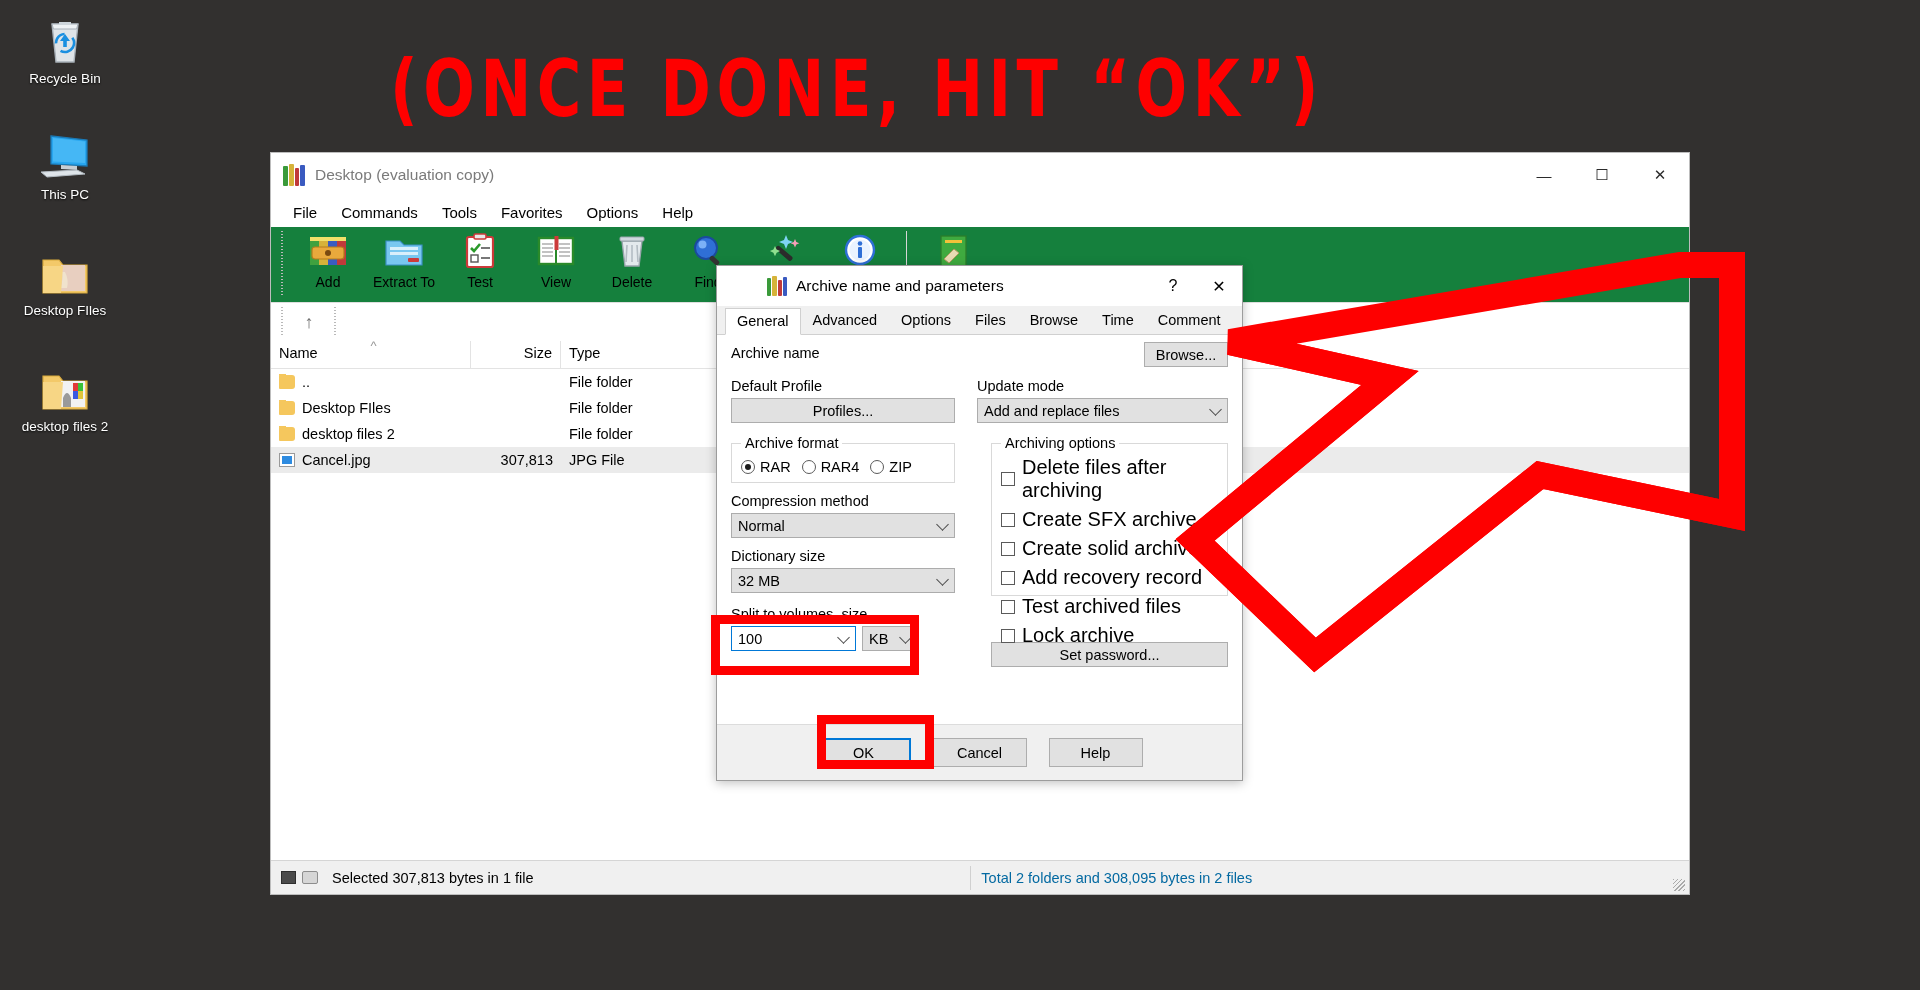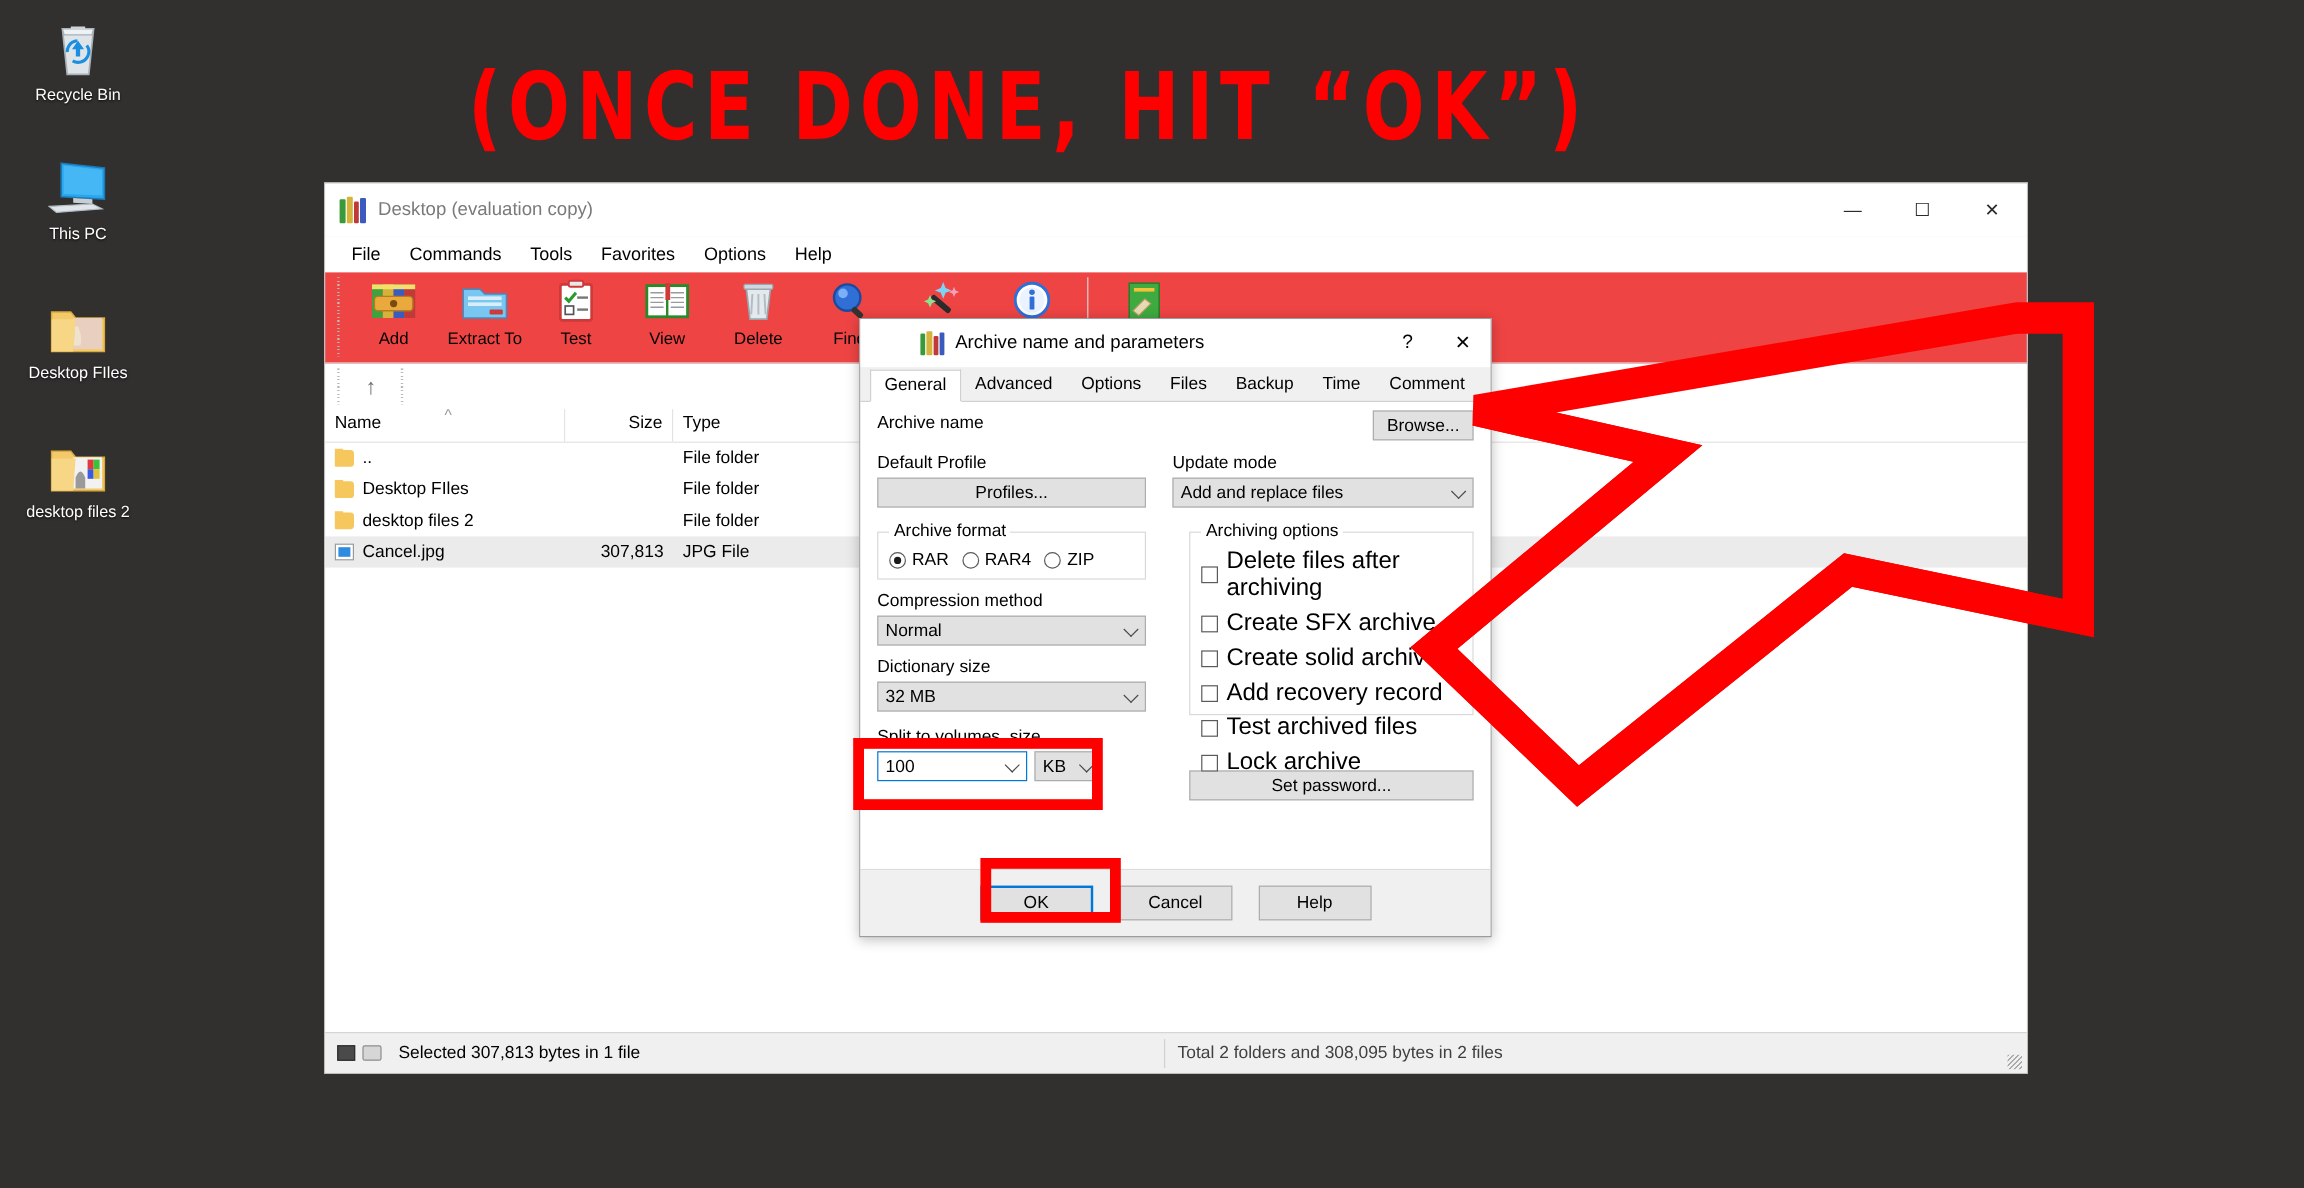--- a/index.html
+++ b/index.html
@@ -39,21 +39,21 @@
   .wr-titlebar { height:44px; background:#ffffff; display:flex; align-items:center; position:relative; }
   .wr-titlebar .appicon { width:22px; height:22px; margin-left:12px; margin-right:10px; position:relative; }
   .wr-title { font-size:15.5px; color:#7a7a7a; }
   .wr-winbtns { position:absolute; right:0; top:0; height:44px; display:flex; }
   .wr-winbtn { width:58px; height:44px; display:flex; align-items:center; justify-content:center;
     font-size:15px; color:#2b2b2b; }
 
   .wr-menubar { height:30px; background:#ffffff; display:flex; align-items:center; padding-left:12px; gap:4px;}
   .wr-menuitem { font-size:15px; color:#000; padding:3px 10px; }
 
-  .wr-toolbar { height:76px; background:#ef4444; border-bottom:1px solid #dedede;
+  .wr-toolbar { height:76px; background:#15803d; border-bottom:1px solid #dedede;
      display:flex; align-items:flex-start; padding-left:6px; position:relative;}
   .tb-grip { width:9px; height:66px; margin-top:4px; margin-right:4px;
      background-image:repeating-linear-gradient(to bottom,#b9b9b9 0 1px,transparent 1px 3px);
      background-position:center; background-size:2px 100%; background-repeat:no-repeat; }
   .tb-btn { width:76px; height:72px; display:flex; flex-direction:column; align-items:center;
      justify-content:flex-start; padding-top:4px; }
   .tb-ico { width:44px; height:42px; position:relative; }
   .tb-lbl { font-size:14px; color:#000; margin-top:1px; }
   .tb-sep { width:1px; height:60px; background:#d6d6d6; margin:4px 8px 0 8px; }
 
@@ -98,21 +98,21 @@
   .fico.ini { background:#fff; border:1px solid #9a9a9a; }
   .fico.ini::after{content:"";position:absolute;left:3px;top:3px;width:7px;height:7px;border-radius:50%;background:#b8b8b8;}
 
   .wr-statusbar { height:34px; background:#f0f0f0; border-top:1px solid #d5d5d5;
      display:flex; align-items:center; position:relative; }
   .sb-icons { display:flex; align-items:center; gap:6px; margin-left:10px; }
   .sb-ic1 { width:15px; height:13px; background:#4a4a4a; border:1px solid #2e2e2e; }
   .sb-ic2 { width:16px; height:13px; background:#d6d6d6; border:1px solid #8d8d8d; border-radius:2px;}
   .sb-text { font-size:14.5px; color:#000; margin-left:14px; }
   .sb-sep { width:1px; height:24px; background:#d0d0d0; margin:0 10px; }
-  .sb-right { font-size:14.5px; color:#404040; }
+  .sb-right { font-size:14.5px; color:#0369a1; }
   .sb-grip { position:absolute; right:4px; bottom:3px; width:12px; height:12px;
      background-image:repeating-linear-gradient(135deg,#aaa 0 1px,transparent 1px 3px); }
 
   
   .dlg {
     position:absolute; left:716px; top:265px; width:527px; height:516px;
     background:#f0f0f0; border:1px solid #9c9c9c;
     box-shadow:0 2px 10px rgba(0,0,0,.25);
     display:flex; flex-direction:column;
   }
@@ -482,21 +482,21 @@
       <div>?</div>
       <div class="close">✕</div>
     </div>
   </div>
 
   <div class="dlg-tabs">
     <div class="tab active">General</div>
     <div class="tab">Advanced</div>
     <div class="tab">Options</div>
     <div class="tab">Files</div>
-    <div class="tab">Backup</div>
+    <div class="tab">Browse</div>
     <div class="tab">Time</div>
     <div class="tab">Comment</div>
   </div>
 
   <div class="dlg-body">
 
     <div class="row" style="align-items:flex-start;">
       <div style="flex:1;">
         <div class="lbl">Archive name</div>
       </div>

